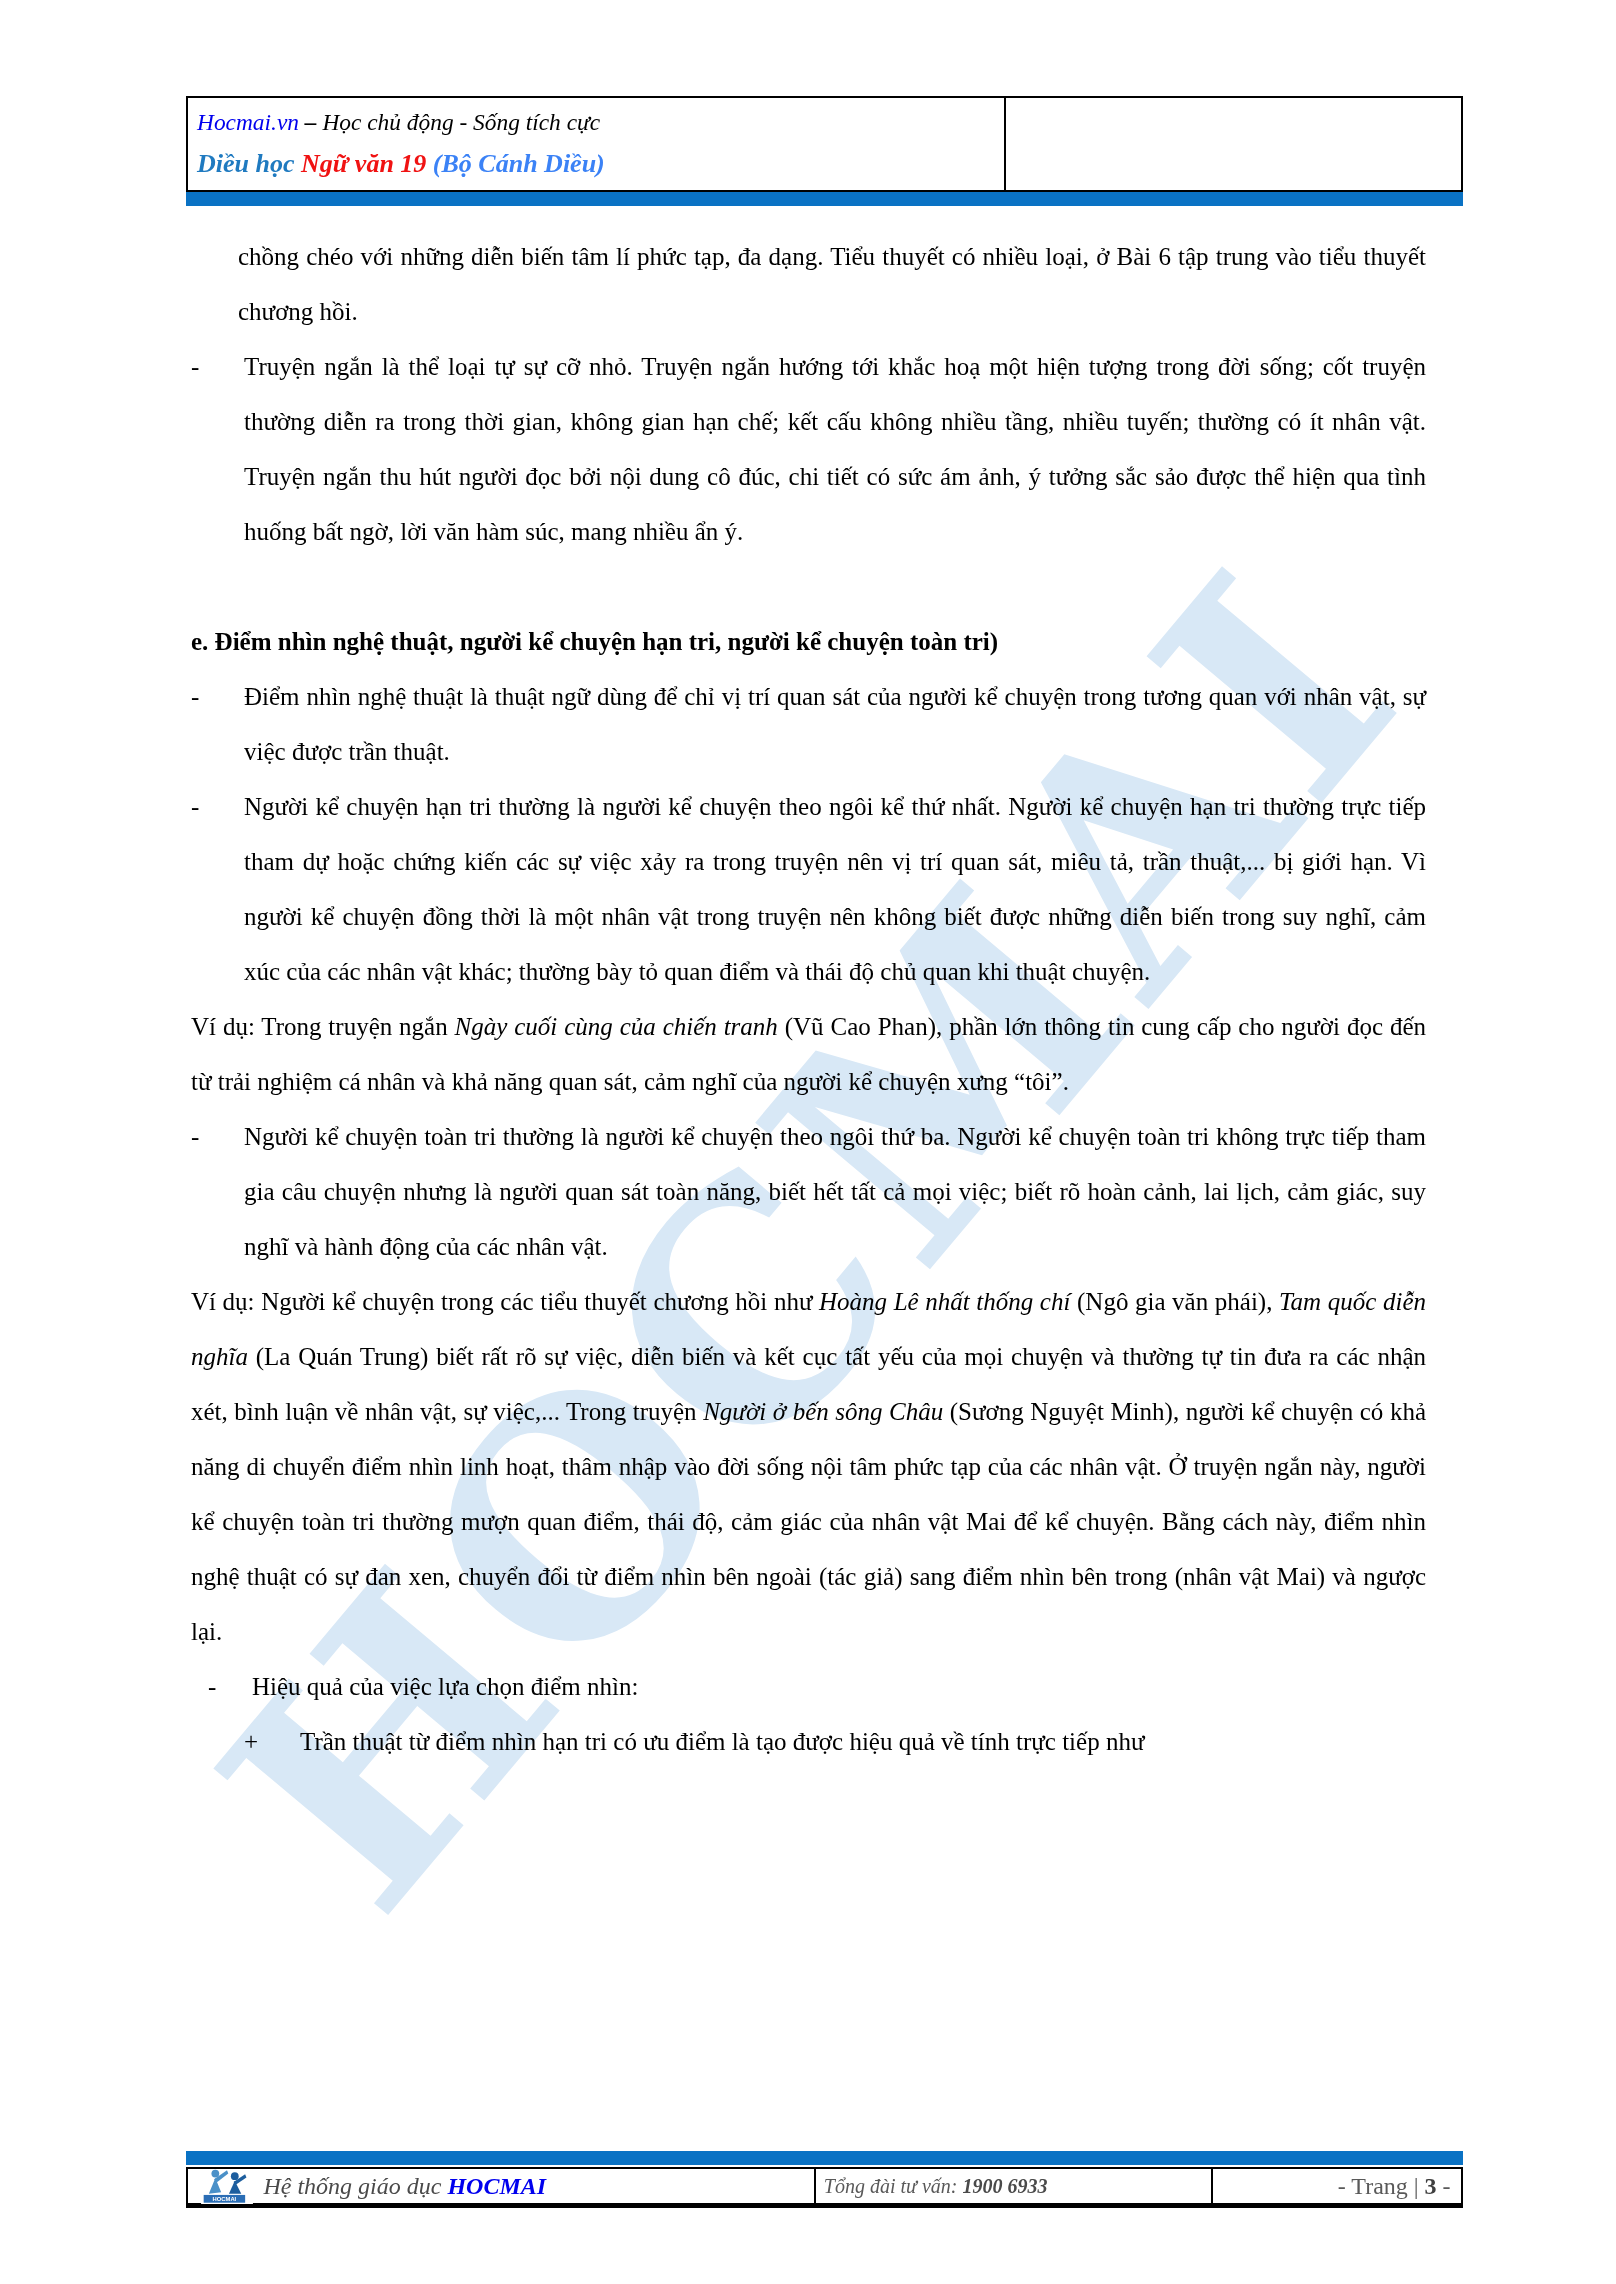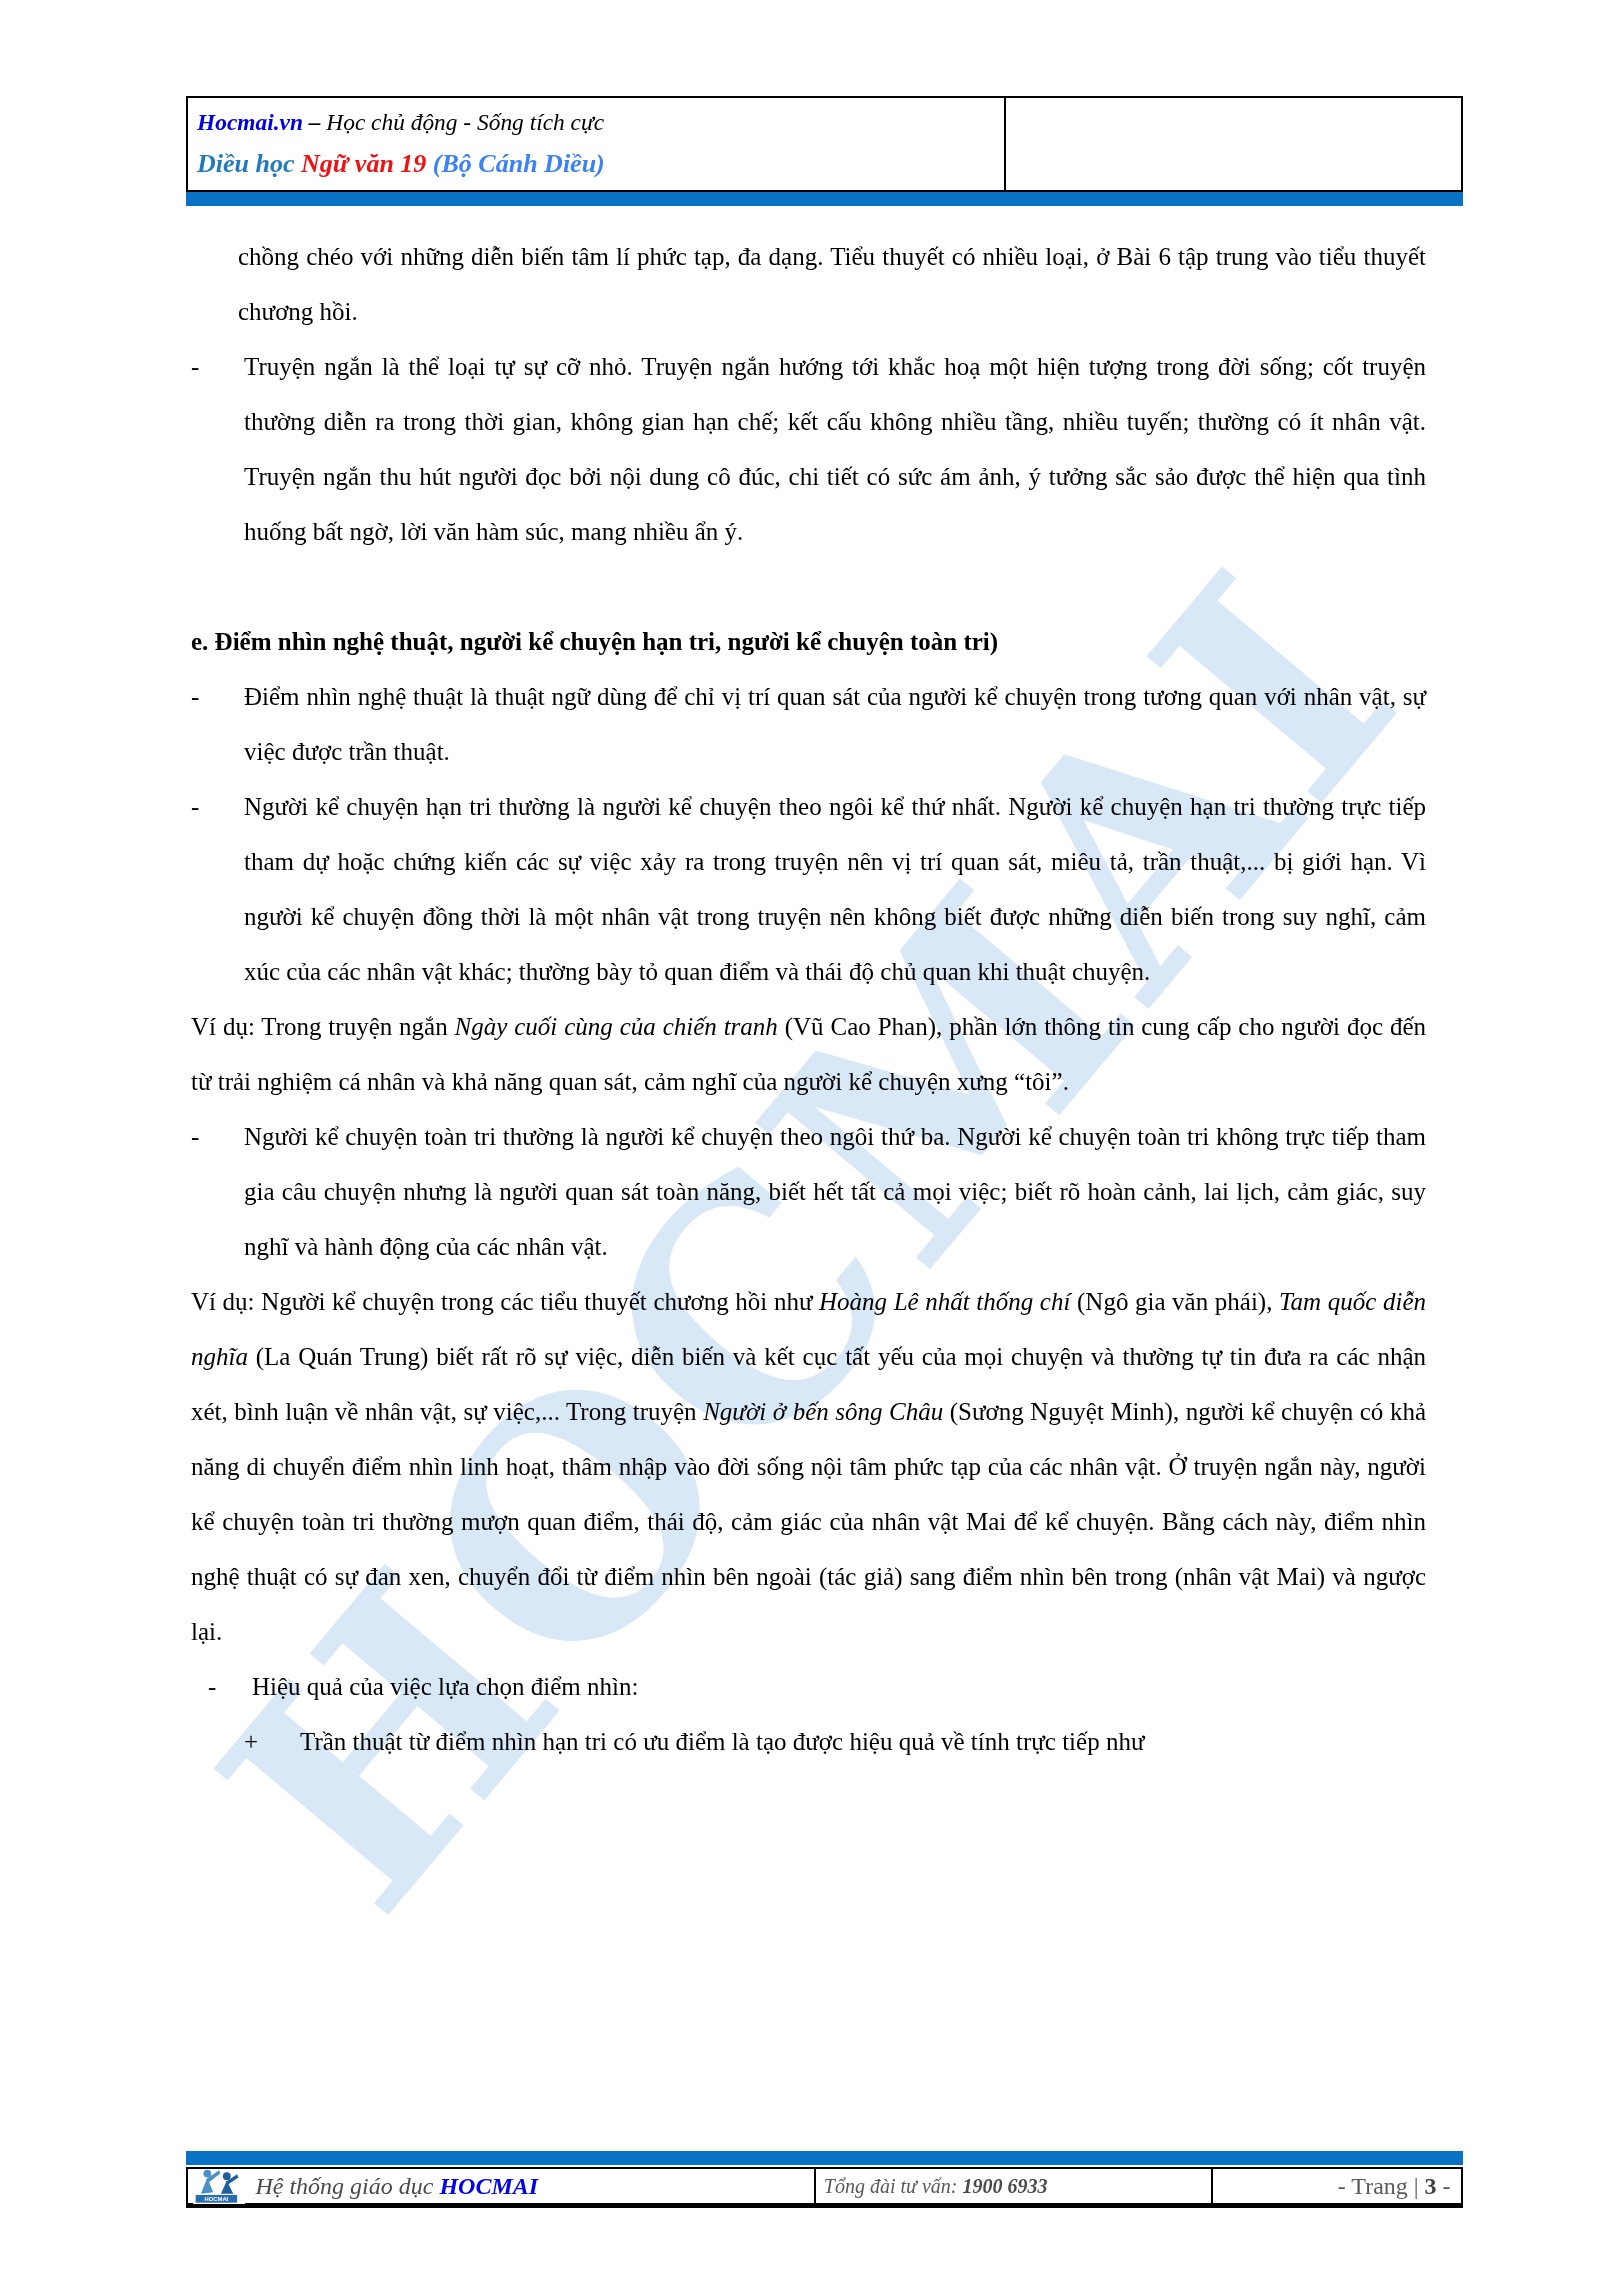--- a/index.html
+++ b/index.html
@@ -42,21 +42,21 @@
   }
   .header-left {
     width: 818px;
     border-right: 2px solid #000;
     box-sizing: border-box;
     padding: 3.9px 0 0 9px;
   }
   .header-right { flex: 1; }
   .hdr-line1 { font-size: 23.4px; font-style: italic; line-height: 40px; white-space: nowrap; }
   .hdr-line2 { font-size: 26px; font-style: italic; font-weight: bold; line-height: 43px; white-space: nowrap; }
-  .brand { font-weight: bold; }
+  .brand { font-weight: normal; }
   .hdr-sep { font-weight: bold; }
   .bar {
     position: absolute;
     left: 186px;
     width: 1277px;
     height: 14.3px;
     z-index: 2;
   }
   .bar-top { top: 192px; }
   .bar-bottom { top: 2151px; }
@@ -88,21 +88,21 @@
     width: 1277px; height: 41px;
     border: 2px solid #000;
     border-bottom-width: 5.2px;
     box-sizing: border-box;
     display: flex;
     align-items: stretch;
     z-index: 2;
     background: #fff;
   }
   .f-cell { display: flex; align-items: center; box-sizing: border-box; }
-  .f-cell1 { width: 628px; border-right: 2px solid #000; padding-left: 5px; }
+  .f-cell1 { width: 628px; border-right: 2px solid #000; padding-left: 13px; }
   .f-cell2 { width: 397px; border-right: 2px solid #000; padding-left: 7.8px; }
   .f-cell3 { flex: 1; justify-content: flex-end; padding-right: 10.4px; }
   .f-org { font-size: 24px; font-style: italic; color: #4a4a4a; margin-left: 10.4px; white-space: nowrap; }
   .f-org .org-name { font-weight: bold; }
   .f-hotline { font-size: 20px; font-style: italic; color: #595959; white-space: nowrap; }
   .f-hotline .hot-num { font-weight: bold; color: #4a4a4a; }
   .f-page { font-size: 24px; color: #595959; white-space: nowrap; }
   .f-page .pg-num { font-weight: bold; color: #3f3f3f; }
   .logo { width: 52px; height: 35px; flex: 0 0 auto; }
 </style>

